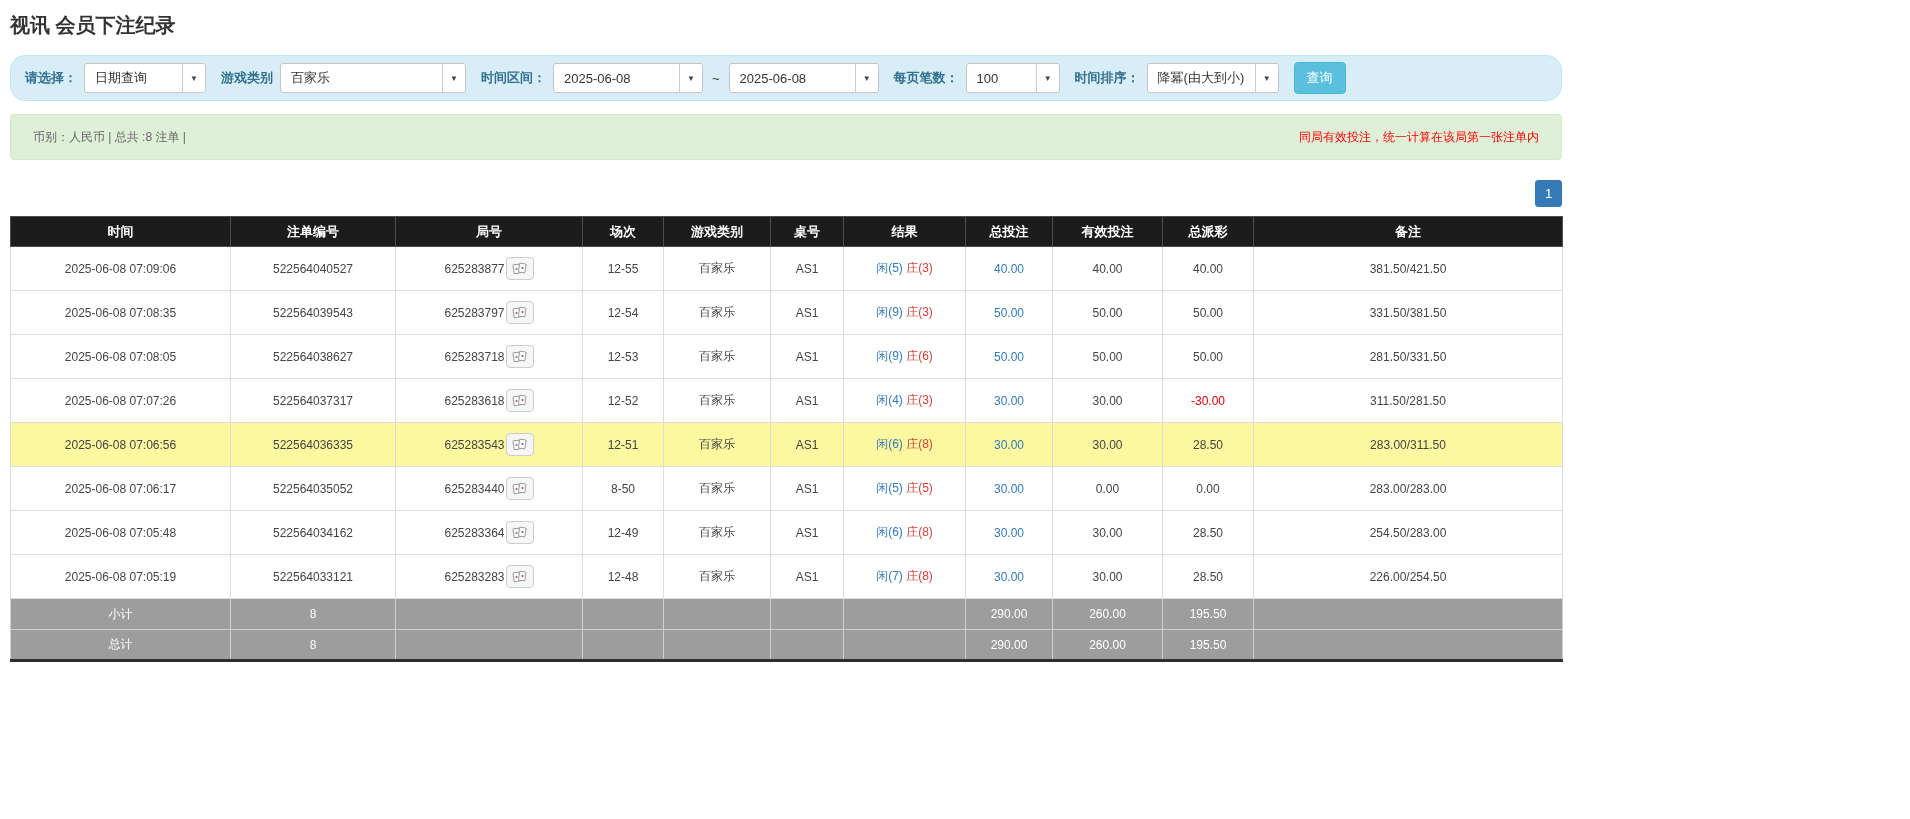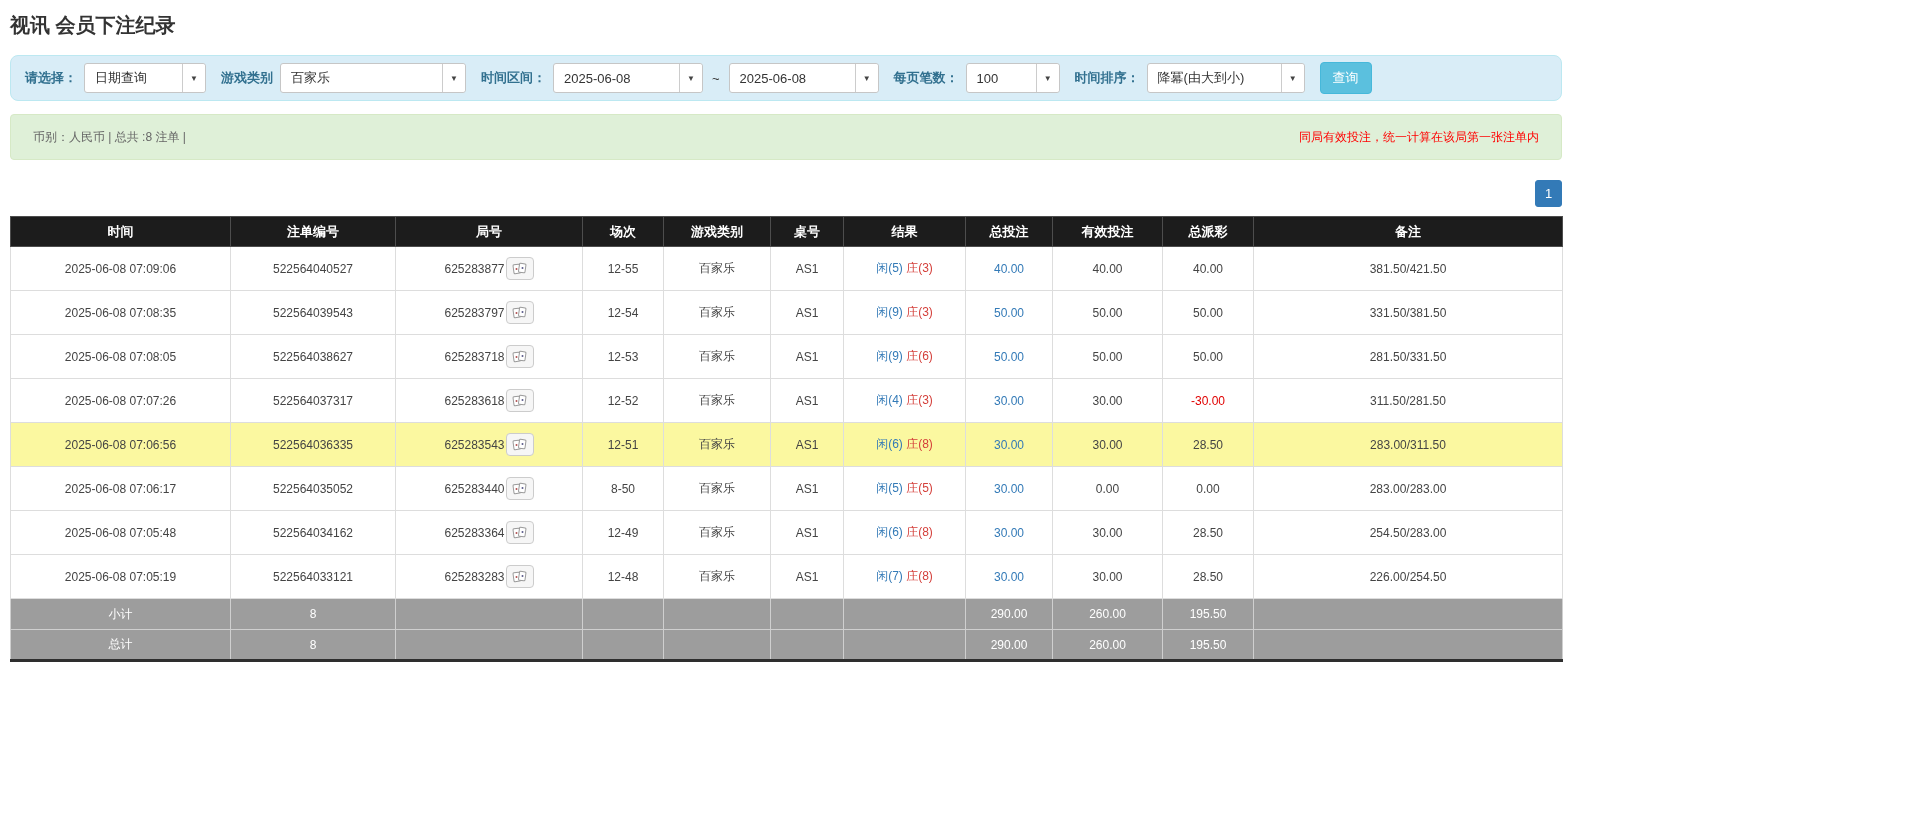--- a/index.html
+++ b/index.html
@@ -12,21 +12,21 @@
     overflow: hidden;
   }
   .page { width: 1552px; margin: 12px 0 0 10px; }
 
   .page-title { font-size: 20px; font-weight: 600; color: #333; margin-bottom: 16px; }
 
   
   .filter-bar {
     background: #d9edf7;
     border: 1px solid #bce8f1;
-    border-radius: 8px;
+    border-radius: 15px;
     height: 46px;
     padding: 12px 12px;
     display: flex;
     align-items: center;
     gap: 7px;
   }
   .filter-label { color: #31708f; font-weight: bold; font-size: 13px; white-space: nowrap; margin-left: 8px; }
   .filter-label:first-child { margin-left: 2px; }
   .combo {
     background: #fff;
@@ -43,21 +43,21 @@
     border-left: 1px solid #ccc;
     display: flex; align-items: center; justify-content: center;
     color: #444; font-size: 8px;
     border-radius: 0 3px 3px 0;
     background: #fff;
   }
   .w-query { width: 122px; }
   .w-game  { width: 186px; }
   .w-date  { width: 150px; }
   .w-size  { width: 94px; }
-  .w-sort  { width: 158px; }
+  .w-sort  { width: 132px; }
   .range-sep { font-size: 13px; color: #333; margin: 0 2px; }
   .btn-search {
     background: #5bc0de;
     border: 1px solid #46b8da;
     color: #fff;
     font-size: 13px;
     font-family: "Liberation Sans", sans-serif;
     padding: 6px 12px;
     border-radius: 4px;
     margin-left: 8px;

